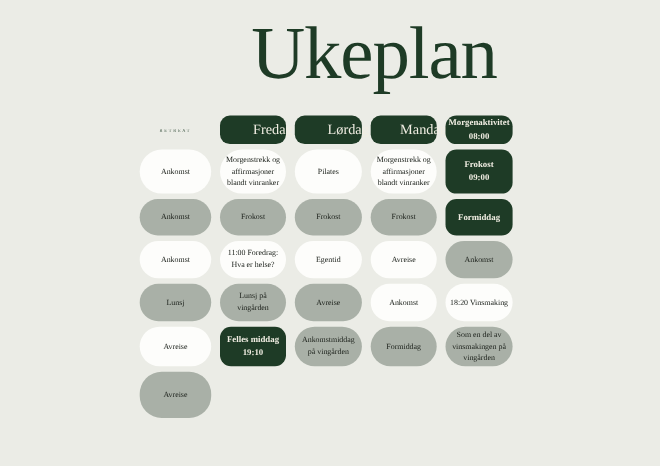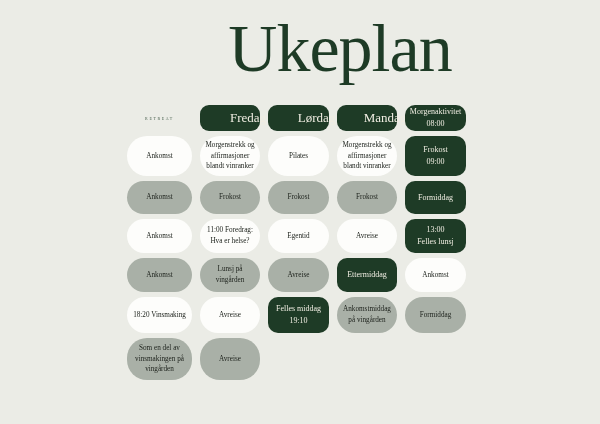--- a/index.html
+++ b/index.html
@@ -46,21 +46,21 @@
     border-radius:9px;
     display:flex;align-items:center;justify-content:center;
     font-size:13px;
     padding-left:36px;
   }
   .rowhead{
     background:var(--dark-green);color:var(--text-cream);
     border-radius:10px;
     display:flex;align-items:center;justify-content:center;
     text-align:center;font-size:8px;line-height:1.45;
-    white-space:pre-line;padding:1px 2px;
+    white-space:pre-line;padding:1px 2px;font-weight:bold;
   }
   .cell{
     border-radius:20px;
     display:flex;align-items:center;justify-content:center;
     text-align:center;color:var(--text-dark);
     font-size:7.2px;line-height:1.5;
     white-space:pre-line;padding:1px 1px;
   }
   .cell.white{background:var(--cell-white);}
   .cell.sage{background:var(--sage);}
@@ -99,28 +99,26 @@
     <div class="cell sage">Frokost</div>
     <div class="cell sage">Frokost</div>
 
     <div class="rowhead">Formiddag</div>
     <div class="cell white">Ankomst</div>
     <div class="cell white">11:00 Foredrag:
 Hva er helse?</div>
     <div class="cell white">Egentid</div>
     <div class="cell white">Avreise</div>
 
-    <div class="rowhead">13:00
-Felles lunsj</div>
     <div class="cell sage">Ankomst</div>
+    <div class="cell sage">Lunsj</div>
     <div class="cell sage">Lunsj på
 vingården</div>
     <div class="cell sage">Avreise</div>
 
-    <div class="rowhead">Ettermiddag</div>
     <div class="cell white">Ankomst</div>
     <div class="cell white">18:20 Vinsmaking</div>
     <div class="cell white">Avreise</div>
 
     <div class="rowhead">Felles middag
 19:10</div>
     <div class="cell sage">Ankomstmiddag
 på vingården</div>
     <div class="cell sage">Formiddag</div>
     <div class="cell sage">Som en del av

